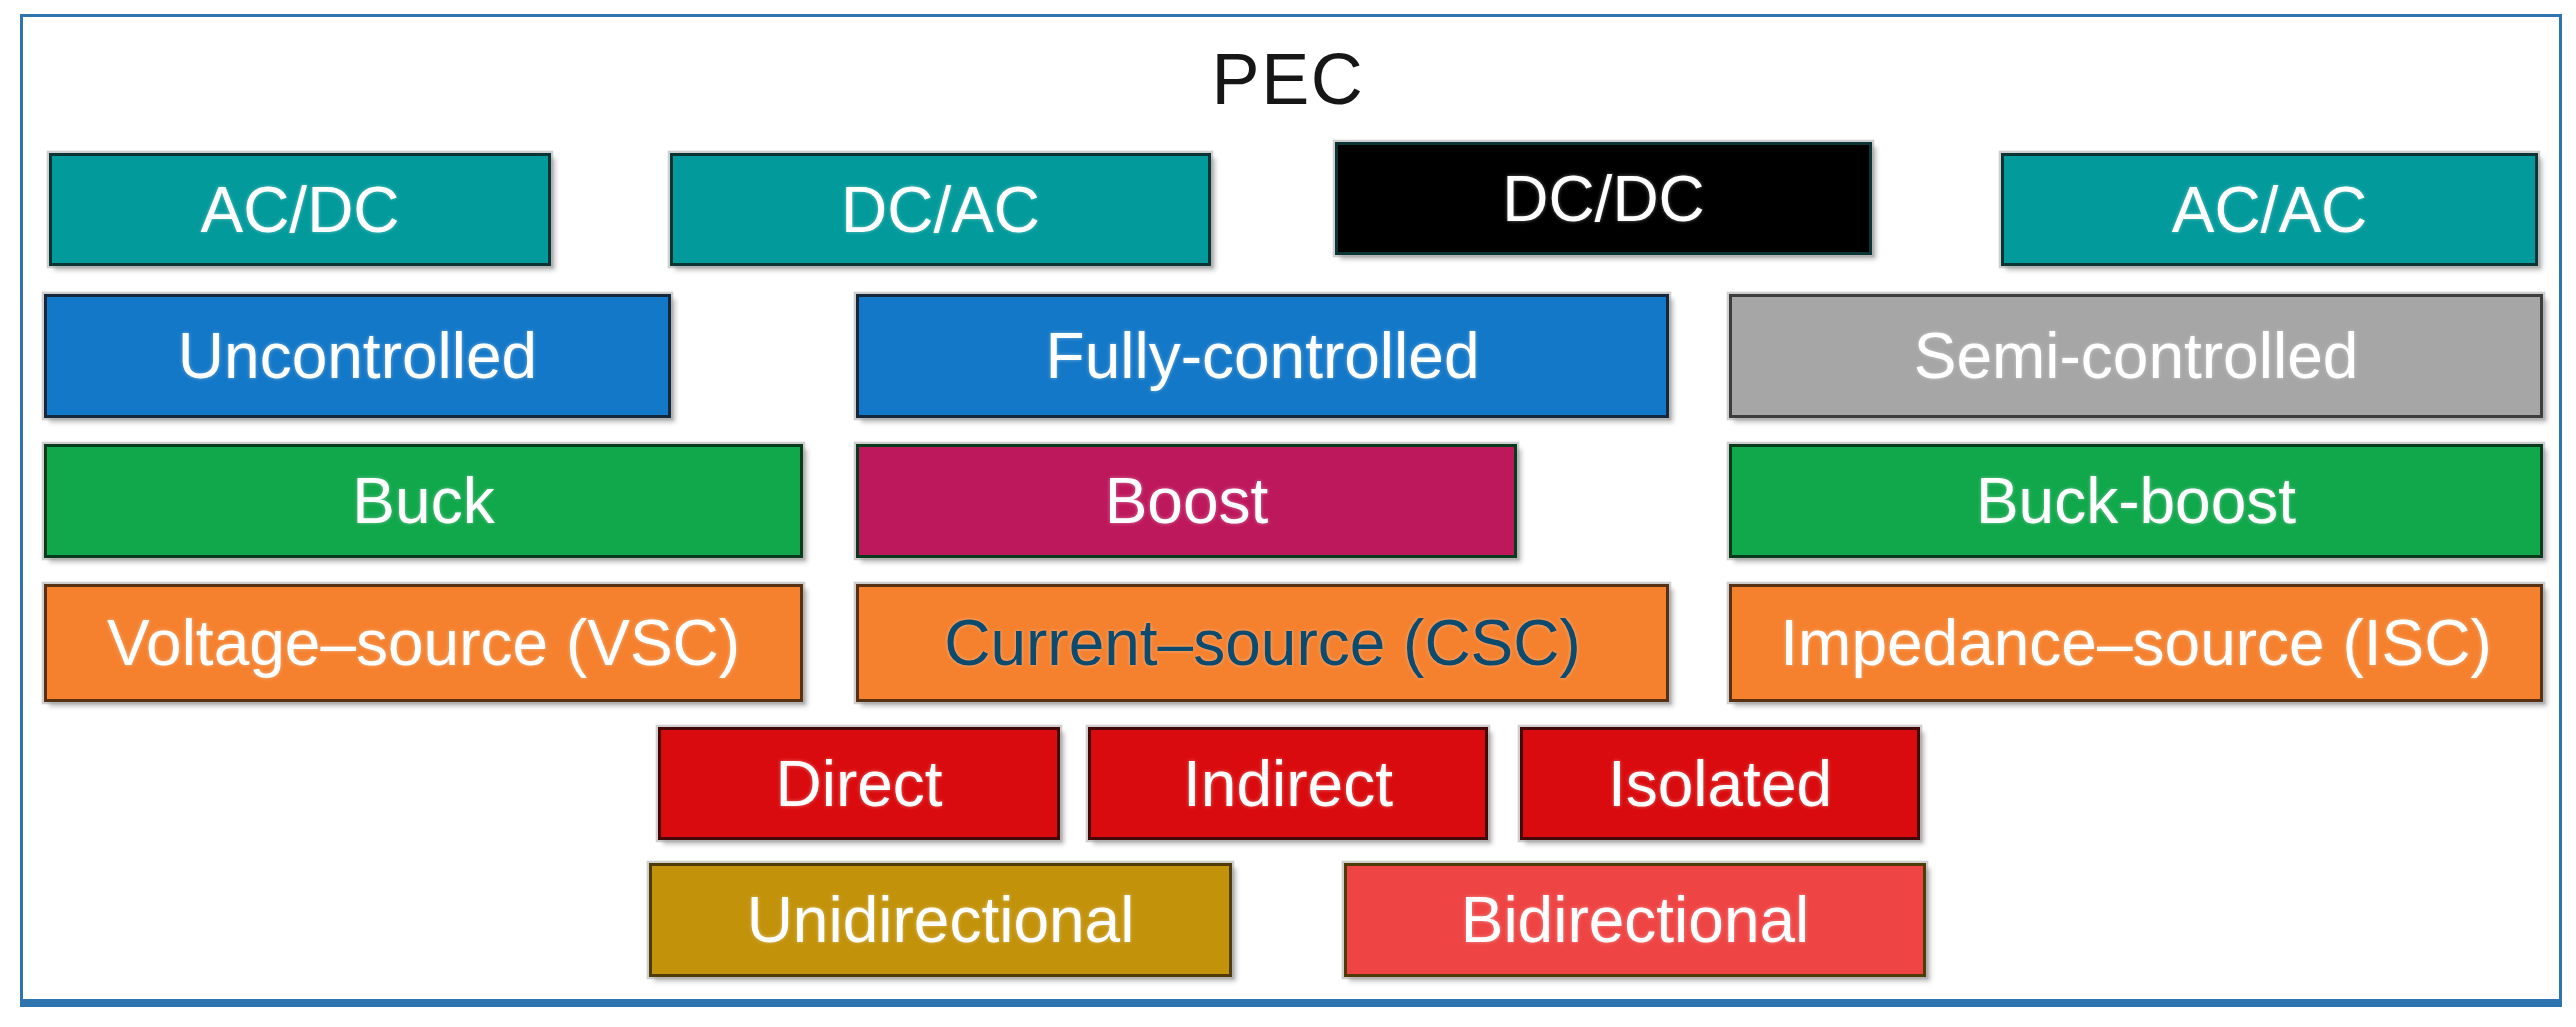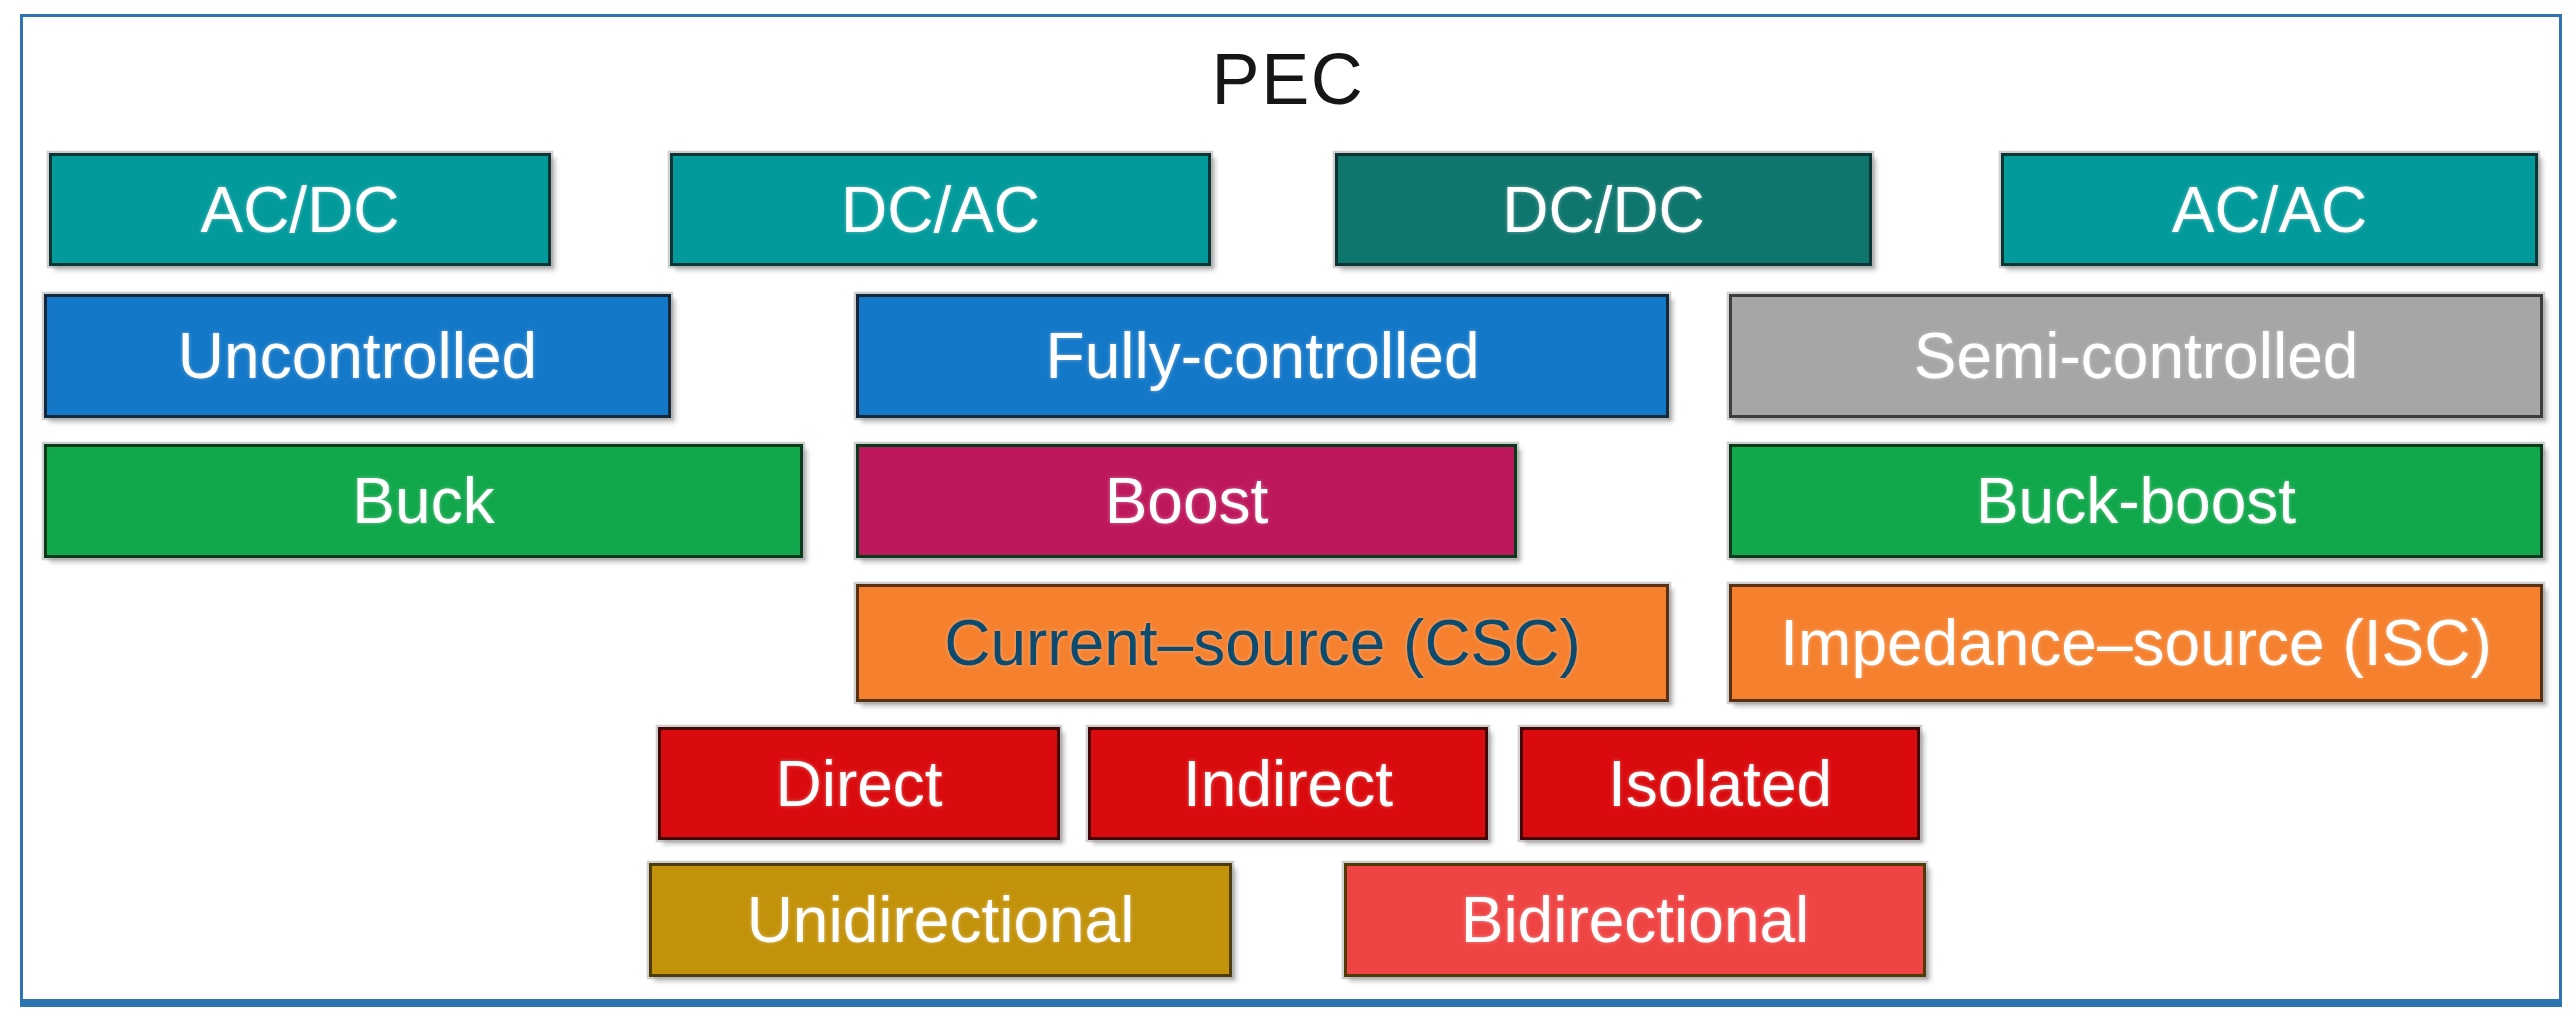--- a/index.html
+++ b/index.html
@@ -63,21 +63,21 @@
   <div class="frame" style="border-color: rgb(46, 117, 176);"></div>
 
   <div class="title" style="color: rgb(22, 22, 22);">PEC</div>
 
   <div class="box" style="left: 49px; top: 153px; width: 502px; height: 113px; background: rgb(2, 154, 155); border-color: rgb(11, 53, 53); color: rgb(255, 255, 255);">
       <span>AC/DC</span>
     </div>
   <div class="box" style="left: 670px; top: 153px; width: 541px; height: 113px; background: rgb(2, 154, 155); border-color: rgb(11, 53, 53); color: rgb(255, 255, 255);">
       <span>DC/AC</span>
     </div>
-  <div class="box" style="left: 1335px; top: 153px; width: 537px; height: 113px; background: #0f766e; border-color: rgb(11, 53, 53); color: rgb(255, 255, 255);">
+  <div class="box" style="left: 1335px; top: 142px; width: 537px; height: 113px; background: #000000; border-color: rgb(11, 53, 53); color: rgb(255, 255, 255);">
       <span>DC/DC</span>
     </div>
   <div class="box" style="left: 2001px; top: 153px; width: 537px; height: 113px; background: rgb(2, 154, 155); border-color: rgb(11, 53, 53); color: rgb(255, 255, 255);">
       <span>AC/AC</span>
     </div>
 
   <div class="box" style="left: 44px; top: 294px; width: 627px; height: 124px; background: rgb(20, 120, 200); border-color: rgb(19, 41, 59); color: rgb(255, 255, 255);">
       <span>Uncontrolled</span>
     </div>
   <div class="box" style="left: 856px; top: 294px; width: 813px; height: 124px; background: rgb(20, 120, 200); border-color: rgb(19, 41, 59); color: rgb(255, 255, 255);">
@@ -90,20 +90,23 @@
   <div class="box" style="left: 44px; top: 444px; width: 759px; height: 114px; background: rgb(17, 167, 75); border-color: rgb(9, 58, 28); color: rgb(255, 255, 255);">
       <span>Buck</span>
     </div>
   <div class="box" style="left: 856px; top: 444px; width: 661px; height: 114px; background: #be185d; border-color: rgb(9, 58, 28); color: rgb(255, 255, 255);">
       <span>Boost</span>
     </div>
   <div class="box" style="left: 1729px; top: 444px; width: 814px; height: 114px; background: rgb(17, 167, 75); border-color: rgb(9, 58, 28); color: rgb(255, 255, 255);">
       <span>Buck-boost</span>
     </div>
 
+  <div class="box" style="left: 44px; top: 584px; width: 759px; height: 118px; background: rgb(245, 129, 47); border-color: rgb(87, 49, 18); color: rgb(255, 255, 255);">
+      <span>Voltage–source (VSC)</span>
+    </div>
   <div class="box" style="left: 856px; top: 584px; width: 813px; height: 118px; background: rgb(245, 129, 47); border-color: rgb(87, 49, 18); color: #0c4a6e;">
       <span>Current–source (CSC)</span>
     </div>
   <div class="box" style="left: 1729px; top: 584px; width: 814px; height: 118px; background: rgb(245, 129, 47); border-color: rgb(87, 49, 18); color: rgb(255, 255, 255);">
       <span>Impedance–source (ISC)</span>
     </div>
 
   <div class="box" style="left: 658px; top: 727px; width: 402px; height: 113px; background: rgb(218, 11, 14); border-color: rgb(68, 7, 7); color: rgb(255, 255, 255);">
       <span>Direct</span>
     </div>

